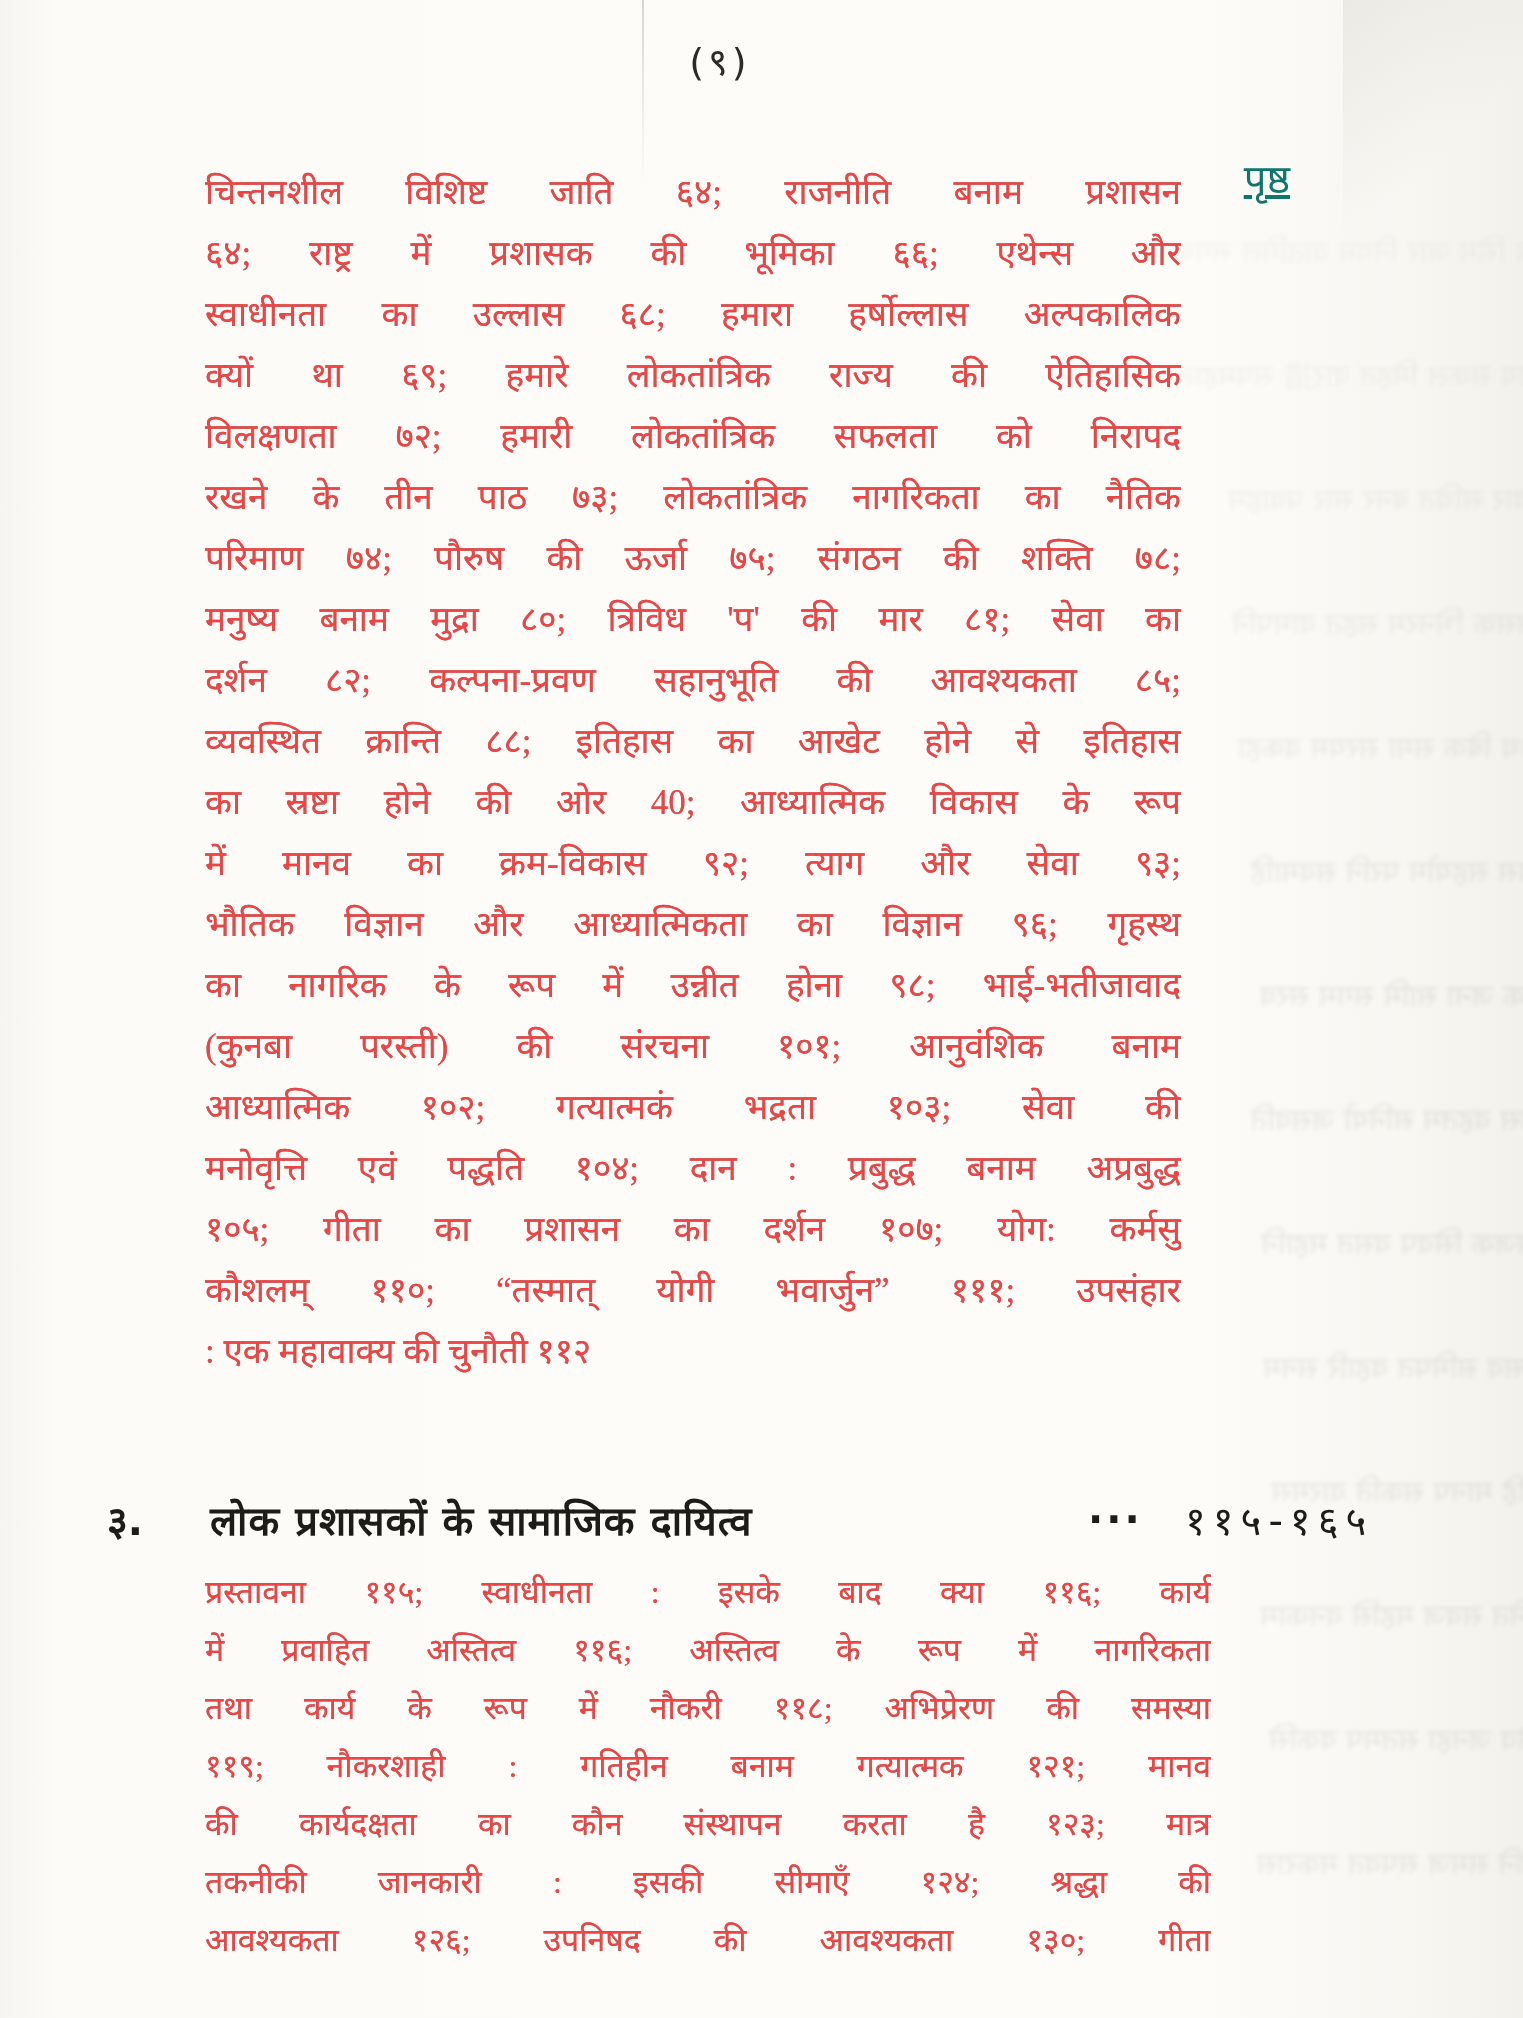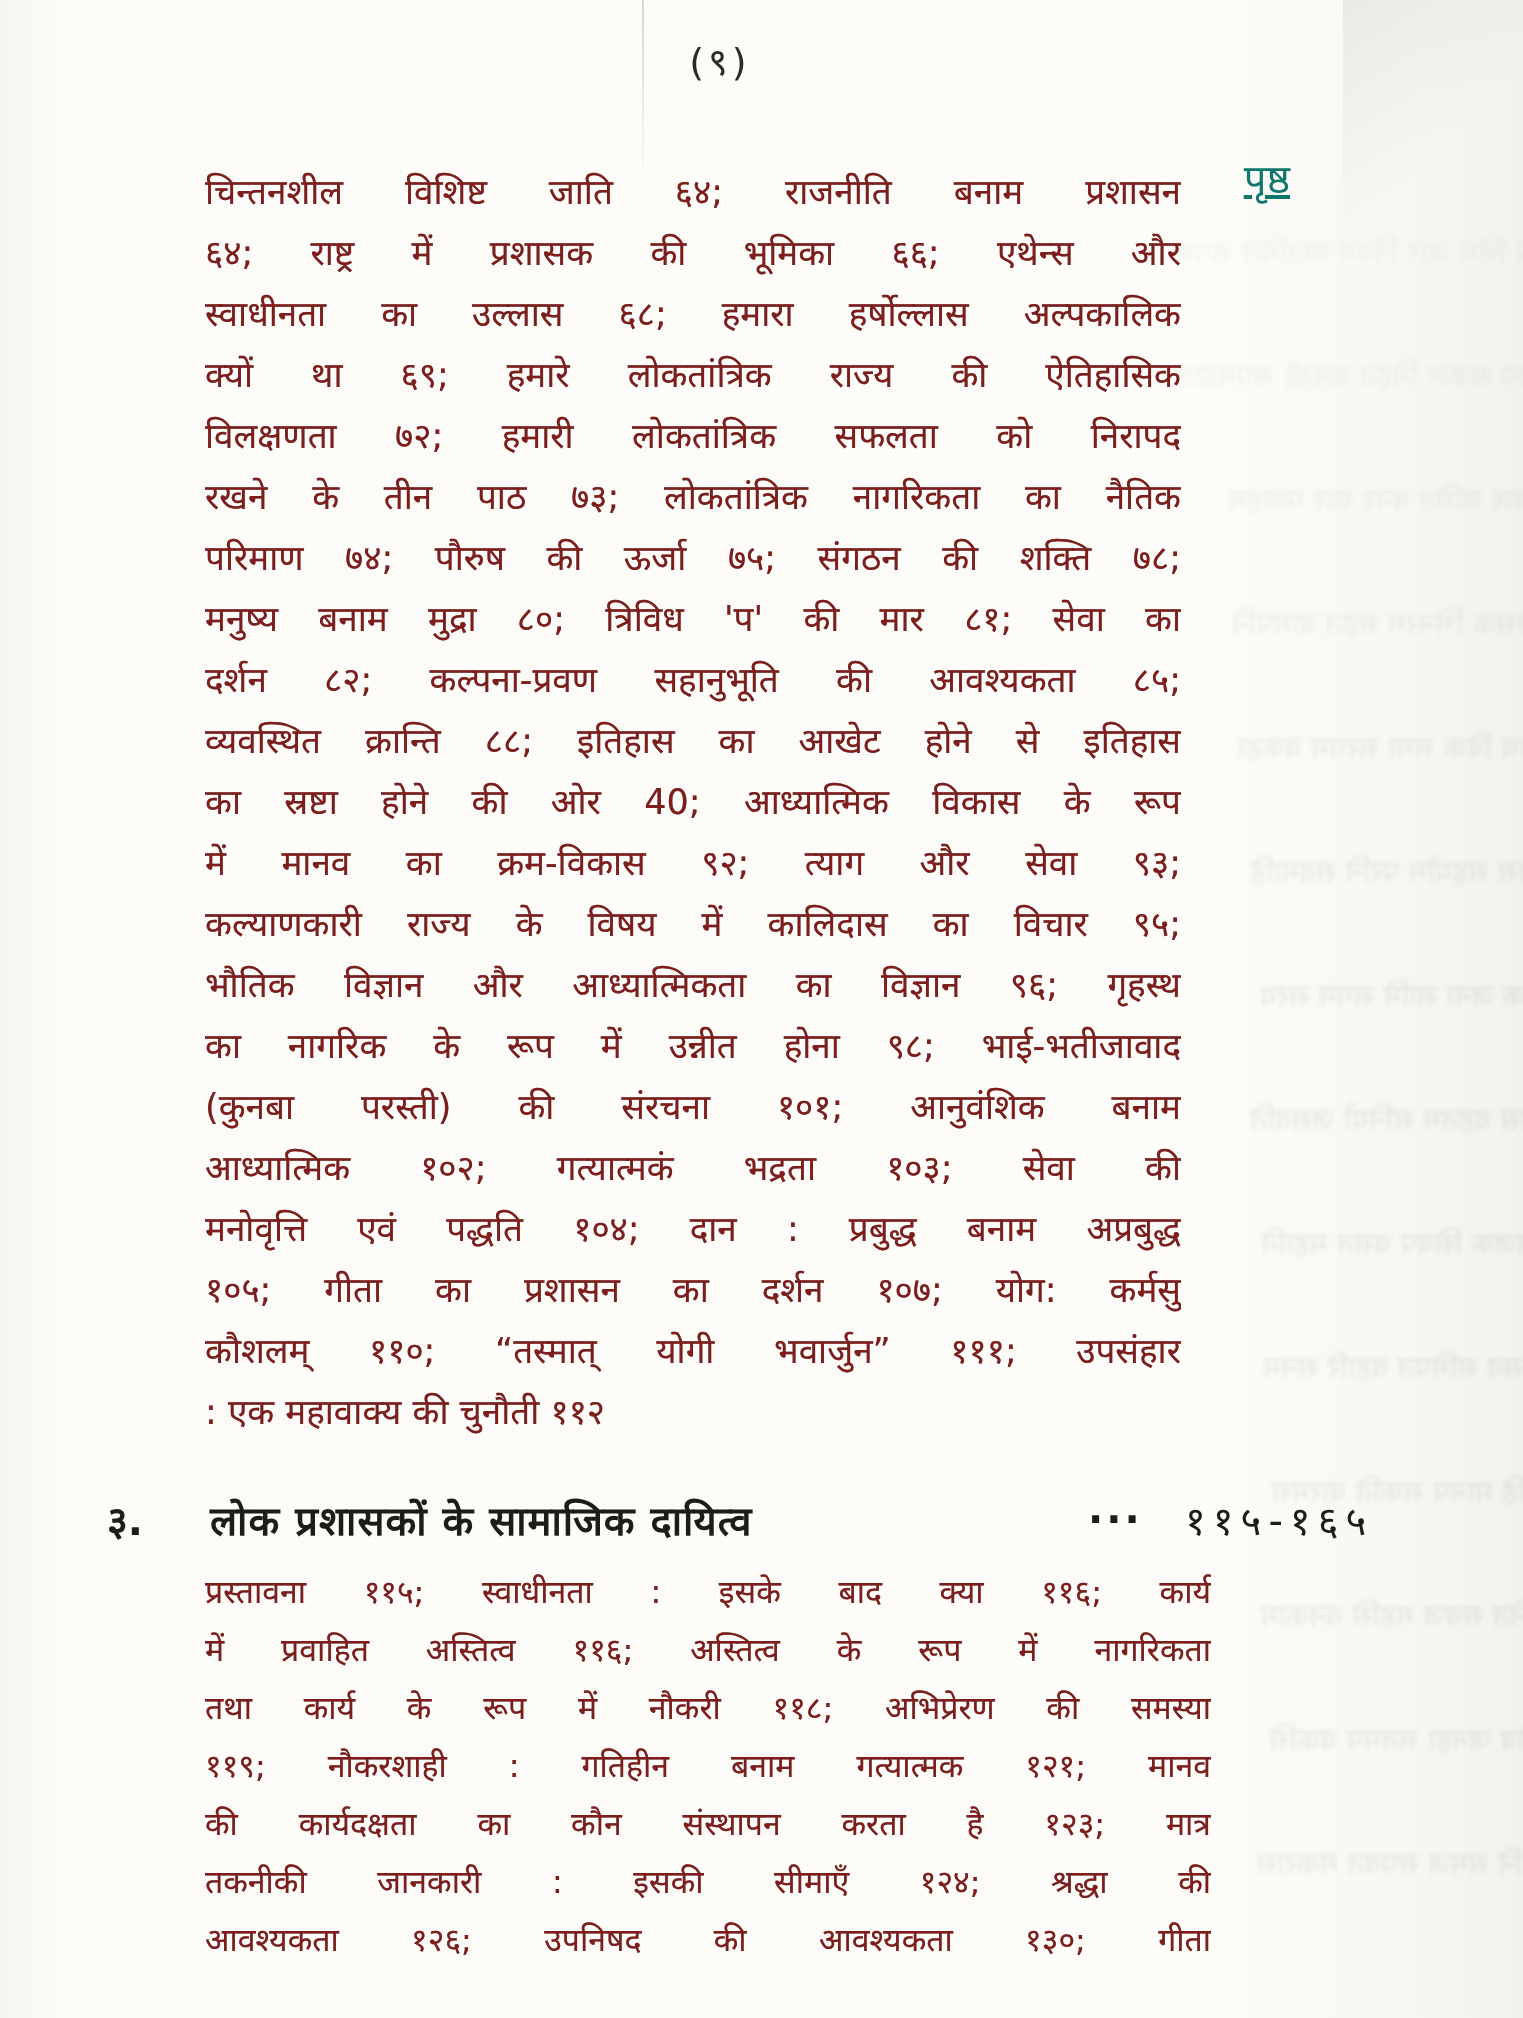--- a/index.html
+++ b/index.html
@@ -22,22 +22,23 @@
     font-size:38px;letter-spacing:4px;text-align:center;color:#2c2a26;
   }
   .column-header{
     position:absolute;top:150px;right:233px;
     font-size:40px;color:#0f766e;text-decoration:underline;
   }
   .para{position:absolute;left:205px;}
   .para .line{
     white-space:nowrap;
     text-align:justify;text-align-last:justify;
-    color:#7f1d1d;
+    color:#ef4444;
     text-shadow:0 0 .4px rgba(38,36,31,.55);
+    font-family:Liberation Serif, serif;
   }
   .p1{top:162px;width:976px;font-size:35px;line-height:61px;}
   .p1 .line{white-space:normal;height:61px;overflow:hidden;}
   .p1 .line:last-child{text-align-last:left;}
   .p2{top:1563px;width:1006px;font-size:32px;line-height:58px;}
   .p2 .line{white-space:normal;height:58px;overflow:hidden;}
   .section-row{position:absolute;left:0;top:1492px;width:1523px;height:66px;font-size:40px;font-weight:bold;color:#1e1c18;}
   .sec-num{position:absolute;left:107px;top:0;}
   .sec-title{position:absolute;left:210px;top:0;letter-spacing:1px;}
   .sec-dots{position:absolute;left:1088px;top:-6px;letter-spacing:3px;font-weight:bold;}
@@ -92,21 +93,20 @@
     <div class="line">स्वाधीनता का उल्लास ६८; हमारा हर्षोल्लास अल्पकालिक</div>
     <div class="line">क्यों था ६९; हमारे लोकतांत्रिक राज्य की ऐतिहासिक</div>
     <div class="line">विलक्षणता ७२; हमारी लोकतांत्रिक सफलता को निरापद</div>
     <div class="line">रखने के तीन पाठ ७३; लोकतांत्रिक नागरिकता का नैतिक</div>
     <div class="line">परिमाण ७४; पौरुष की ऊर्जा ७५; संगठन की शक्ति ७८;</div>
     <div class="line">मनुष्य बनाम मुद्रा ८०; त्रिविध 'प' की मार ८१; सेवा का</div>
     <div class="line">दर्शन ८२; कल्पना-प्रवण सहानुभूति की आवश्यकता ८५;</div>
     <div class="line">व्यवस्थित क्रान्ति ८८; इतिहास का आखेट होने से इतिहास</div>
     <div class="line">का स्रष्टा होने की ओर 40; आध्यात्मिक विकास के रूप</div>
     <div class="line">में मानव का क्रम-विकास ९२; त्याग और सेवा ९३;</div>
-    <div class="line">कल्याणकारी राज्य के विषय में कालिदास का विचार ९५;</div>
     <div class="line">भौतिक विज्ञान और आध्यात्मिकता का विज्ञान ९६; गृहस्थ</div>
     <div class="line">का नागरिक के रूप में उन्नीत होना ९८; भाई-भतीजावाद</div>
     <div class="line">(कुनबा परस्ती) की संरचना १०१; आनुवंशिक बनाम</div>
     <div class="line">आध्यात्मिक १०२; गत्यात्मकं भद्रता १०३; सेवा की</div>
     <div class="line">मनोवृत्ति एवं पद्धति १०४; दान : प्रबुद्ध बनाम अप्रबुद्ध</div>
     <div class="line">१०५; गीता का प्रशासन का दर्शन १०७; योग: कर्मसु</div>
     <div class="line">कौशलम् ११०; “तस्मात् योगी भवार्जुन” १११; उपसंहार</div>
     <div class="line">: एक महावाक्य की चुनौती ११२</div>
   </div>
 

